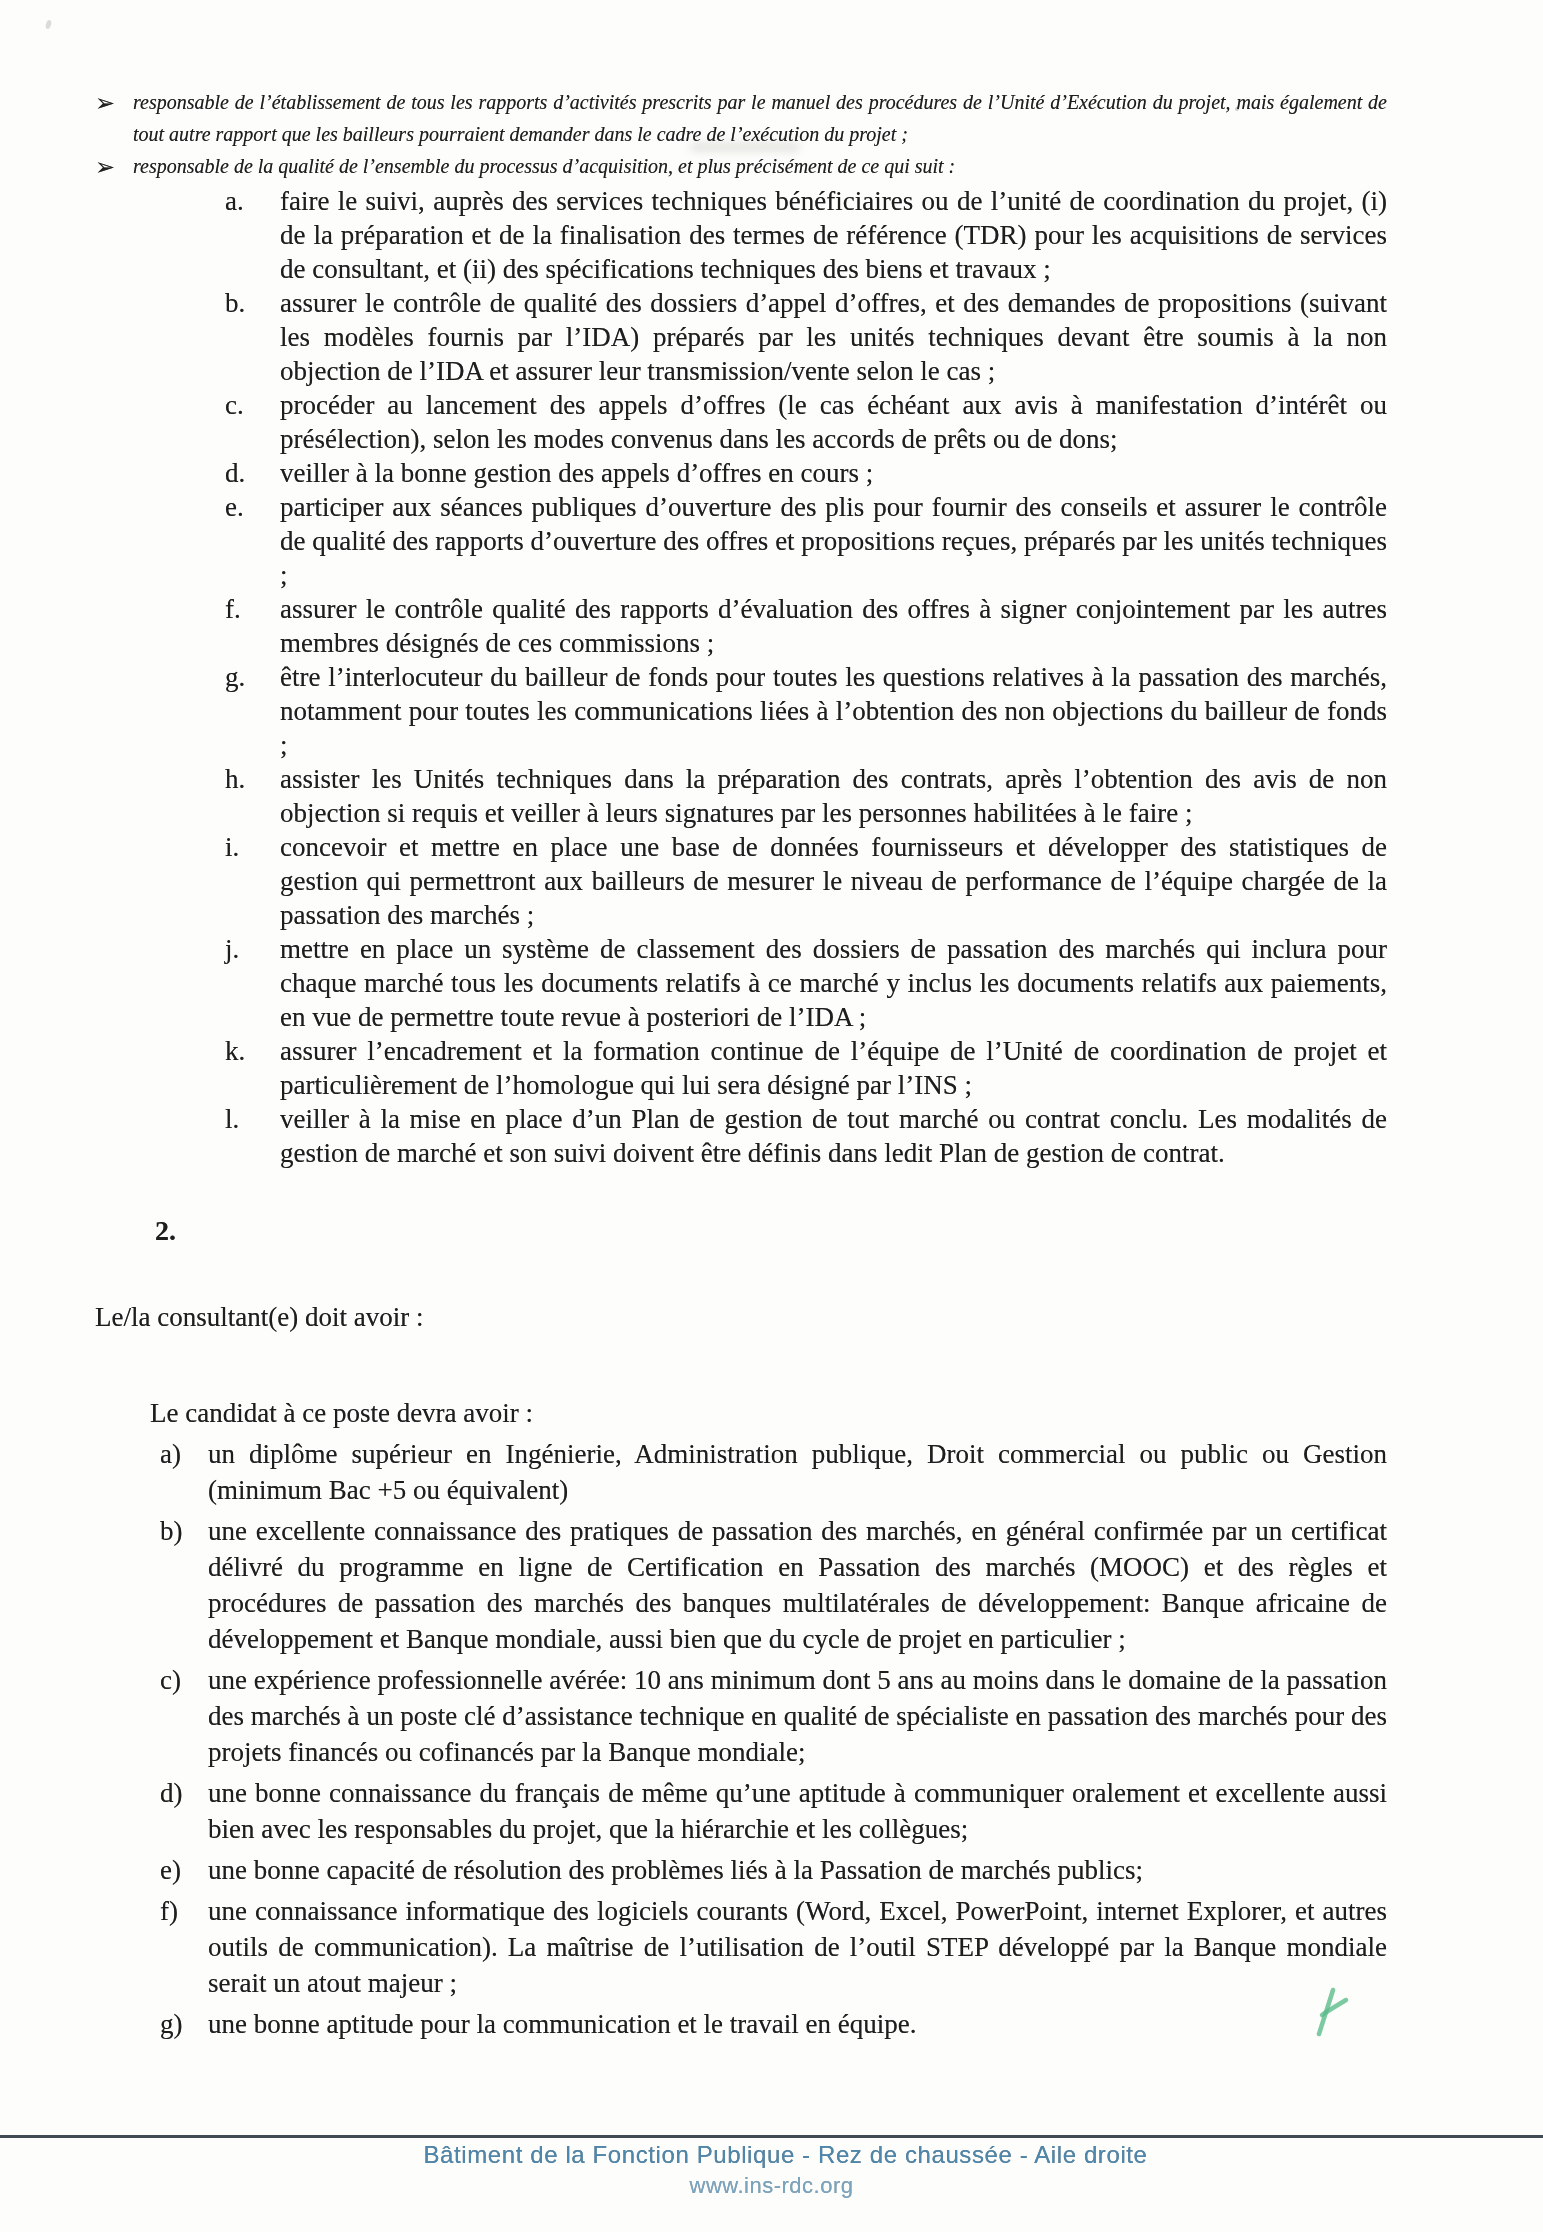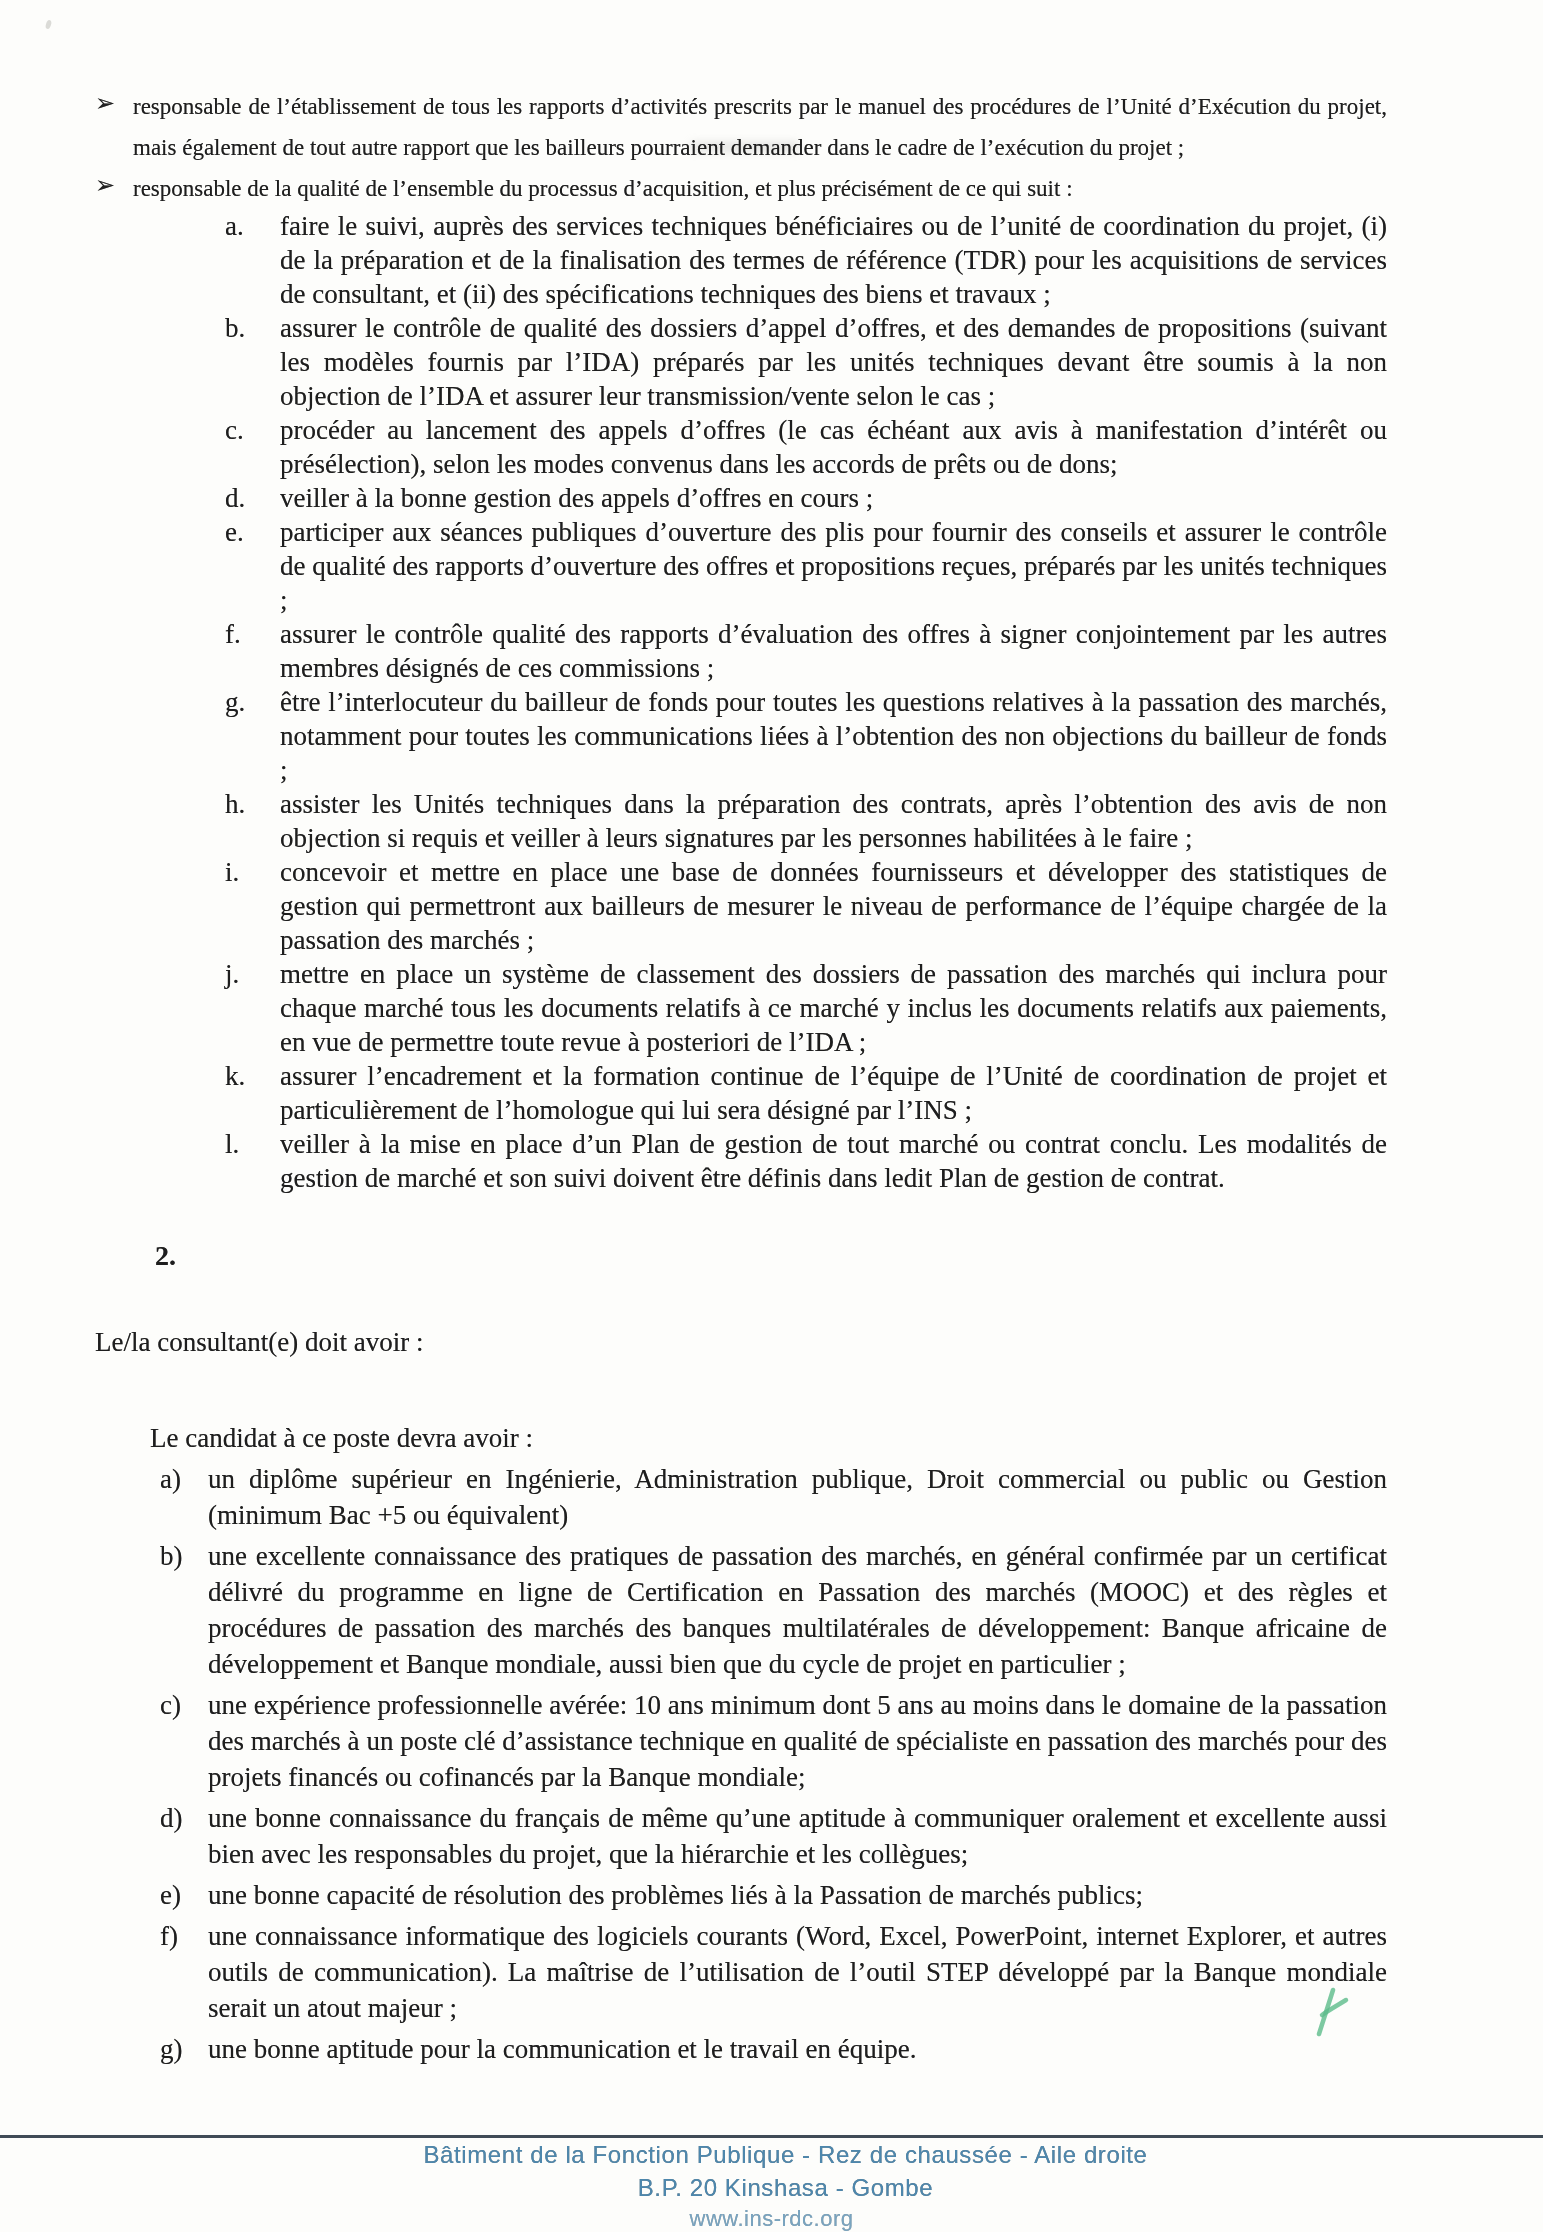--- a/index.html
+++ b/index.html
@@ -9,21 +9,21 @@
     margin:0 auto;
     background:#fdfdfb;
     overflow:hidden;
     font-family:"Liberation Serif", serif;
     color:#1e1e1e;
     text-shadow:0 0 0.5px rgba(20,20,20,0.55);
   }
   .content { position:absolute; left:95px; top:86px; width:1292px; }
   .row { display:flex; align-items:flex-start; }
   .b-marker { flex:0 0 38px; font-size:24px; line-height:34px; color:#222; }
-  .b-text { flex:1; font-size:23px; line-height:41px; text-align:justify; }
+  .b-text { flex:1; font-size:20px; line-height:32px; text-align:justify;font-style:italic; }
   .sub-list { margin-left:130px; }
   .sub-list .row .m { flex:0 0 55px; font-size:27px; line-height:34px; }
   .sub-list .row .t { flex:1; font-size:27px; line-height:34px; text-align:justify; }
   .heading-row {
     margin:44px 0 0 60px;
     display:flex;
     font-weight:bold; font-size:28px; line-height:34px;
   }
   .heading-row .num { flex:0 0 50px; }
   .intro1 { margin:52px 0 0 0; font-size:27px; line-height:34px; }
@@ -159,16 +159,15 @@
   </div>
 
   <svg class="pen-mark" width="44" height="56" viewBox="0 0 44 56">
     <path d="M21,6 C18,16 12,34 7,50" stroke="#5cbc8b" stroke-width="4.5" stroke-linecap="round" fill="none" opacity="0.8"></path>
     <path d="M10,31 C17,26 26,21 34,16" stroke="#5cbc8b" stroke-width="4.5" stroke-linecap="round" fill="none" opacity="0.8"></path>
   </svg>
 
   <div class="footer">
     <div class="footer-rule"></div>
     <div class="footer-line1">Bâtiment de la Fonction Publique - Rez de chaussée - Aile droite</div>
-    <div class="footer-line2">B.P. 20 Kinshasa - Gombe</div>
     <div class="footer-line3">www.ins-rdc.org</div>
   </div>
 </div>
 
 </body></html>

